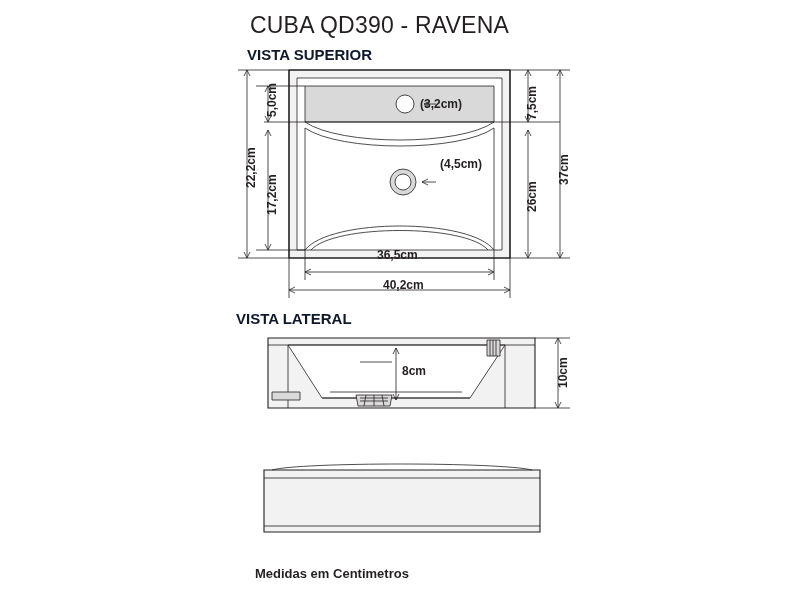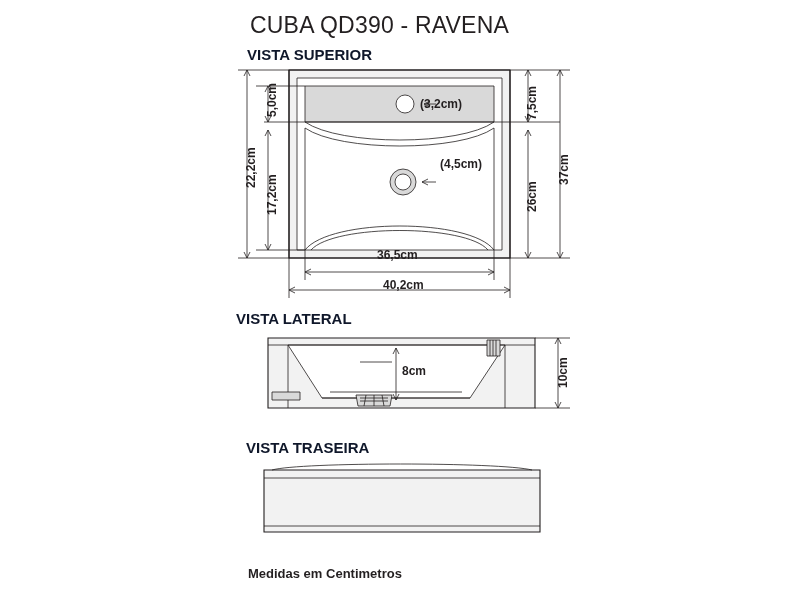--- a/index.html
+++ b/index.html
@@ -33,21 +33,21 @@
     font-size: 15px;
     font-weight: bold;
     color: #0f172a;
     white-space: nowrap;
   }
   .lbl-superior { left: 247px; top: 46px; }
   .lbl-lateral  { left: 236px; top: 310px; }
   .lbl-traseira { left: 246px; top: 439px; }
   .footer-note {
     position: absolute;
-    left: 248px; top: 566px;
+    left: 255px; top: 566px;
     font-size: 13px;
     font-weight: bold;
     color: #231f20;
     white-space: nowrap;
   }
   .dim-text {
     position: absolute;
     font-size: 12px;
     font-weight: bold;
     color: #231f20;
@@ -71,21 +71,20 @@
 </style>
 </head>
 <body>
 
 <div class="canvas">
 
   <div class="title">CUBA QD390 - RAVENA</div>
 
   <div class="section-label lbl-superior">VISTA SUPERIOR</div>
   <div class="section-label lbl-lateral">VISTA LATERAL</div>
-  <div class="section-label lbl-traseira">VISTA TRASEIRA</div>
   <div class="footer-note">Medidas em Centimetros</div>
 
   <svg class="drawing" viewBox="0 0 810 590">
 
     <g>
 
       <path class="ln med lightfill" d="M289,70 L510,70 L510,258 L289,258 Z"></path>
 
       <path class="ln med" d="M289,70 L510,70"></path>
       <path class="ln med" d="M510,70 L510,258"></path>

